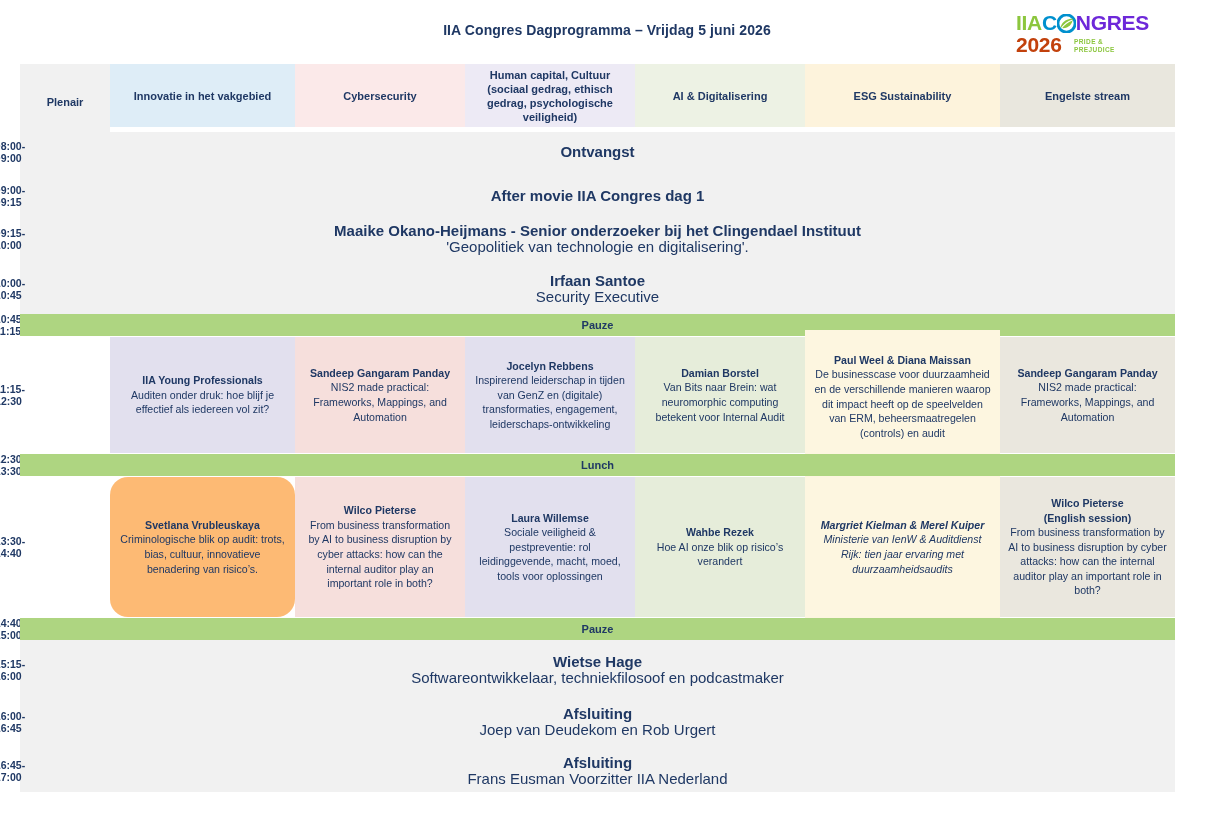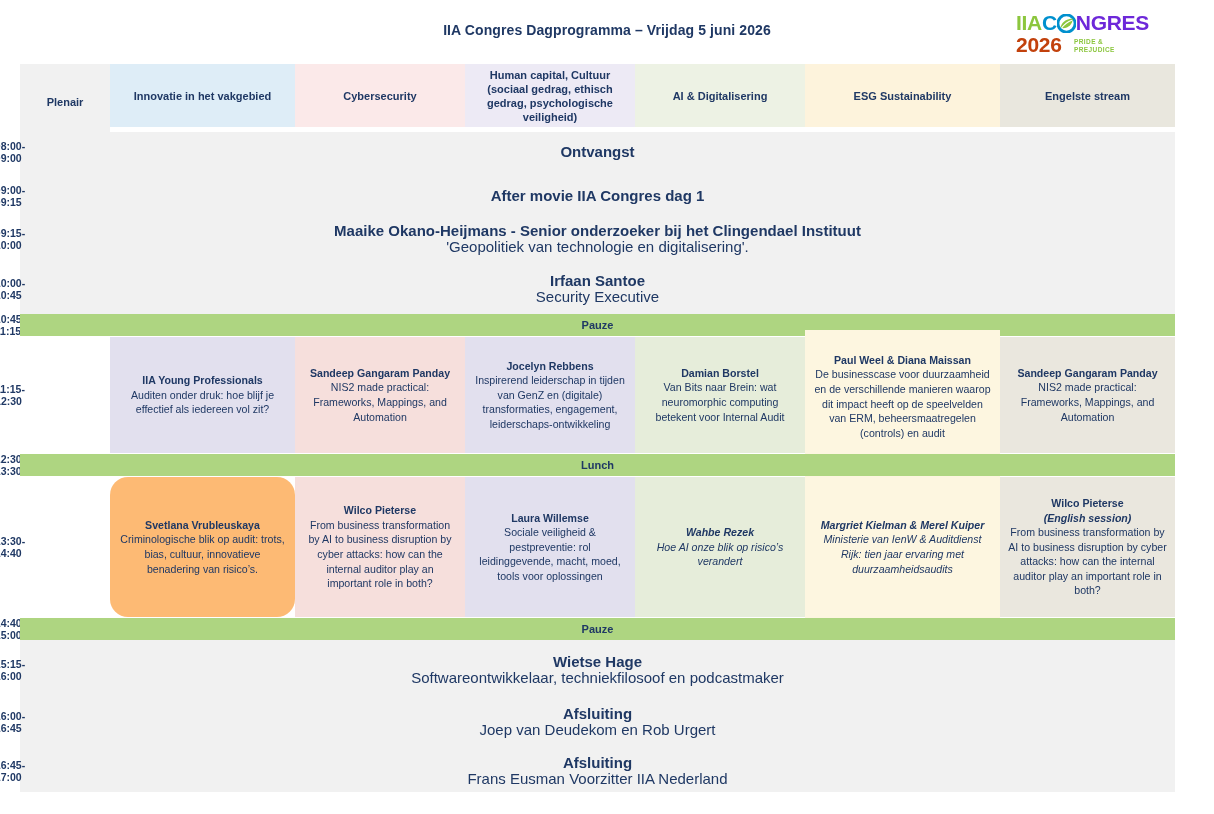--- a/index.html
+++ b/index.html
@@ -83,21 +83,21 @@
     background:#AED581;
     font-size:11px;font-weight:bold;color:#1F3864;
   }
 
   
   .session{
     font-size:10.6px;line-height:14.6px;color:#1F3864;
     padding:6px 8px;flex-direction:column;
   }
   .session .spk{font-weight:bold;}
-  .session .ital{font-weight:bold;font-style:italic;text-align:right;}
+  .session .ital{font-weight:bold;text-align:right;}
   .session .tit{font-weight:normal;}
 </style>
 </head>
 <body>
 
 <div id="top-bar">
   <div id="page-title">IIA Congres Dagprogramma – Vrijdag 5 juni 2026</div>
 
   <div id="logo">
     <div class="l1"><span class="iia">IIA</span><span class="con">C</span><span class="leaf-wrap"><svg width="19" height="19" viewBox="0 0 19 19">
@@ -209,21 +209,21 @@
       <div class="tit">Criminologische blik op audit: trots, bias, cultuur, innovatieve benadering van risico’s.</div>
     </div>
     <div class="cell session ctr" style="left: 295px; top: 415px; width: 170px; height: 140px; background: rgb(246, 223, 220);">
       <div class="spk">Wilco Pieterse</div>
       <div class="tit">From business transformation by AI to business disruption by cyber attacks: how can the internal auditor play an important role in both?</div>
     </div>
     <div class="cell session ctr" style="left: 465px; top: 415px; width: 170px; height: 140px; background: rgb(226, 224, 238);">
       <div class="spk">Laura Willemse</div>
       <div class="tit">Sociale veiligheid &amp; pestpreventie: rol leidinggevende, macht, moed, tools voor oplossingen</div>
     </div>
-    <div class="cell session ctr" style="left: 635px; top: 415px; width: 170px; height: 140px; background: rgb(230, 237, 218); font-style: italic;">
+    <div class="cell session ctr" style="left: 635px; top: 415px; width: 170px; height: 140px; background: rgb(230, 237, 218);">
       <div class="spk">Wahbe Rezek</div>
       <div class="tit">Hoe AI onze blik op risico’s verandert</div>
     </div>
     <div class="cell session ctr" style="left: 805px; top: 414px; width: 195px; height: 142px; background: rgb(253, 246, 224); font-style: italic;">
       <div class="spk">Margriet Kielman &amp; Merel Kuiper</div>
       <div class="tit">Ministerie van IenW &amp; Auditdienst Rijk: tien jaar ervaring met duurzaamheidsaudits</div>
     </div>
     <div class="cell session ctr" style="left: 1000px; top: 415px; width: 175px; height: 140px; background: rgb(234, 231, 222);">
       <div class="spk">Wilco Pieterse</div>
       <div class="ital">(English session)</div>

